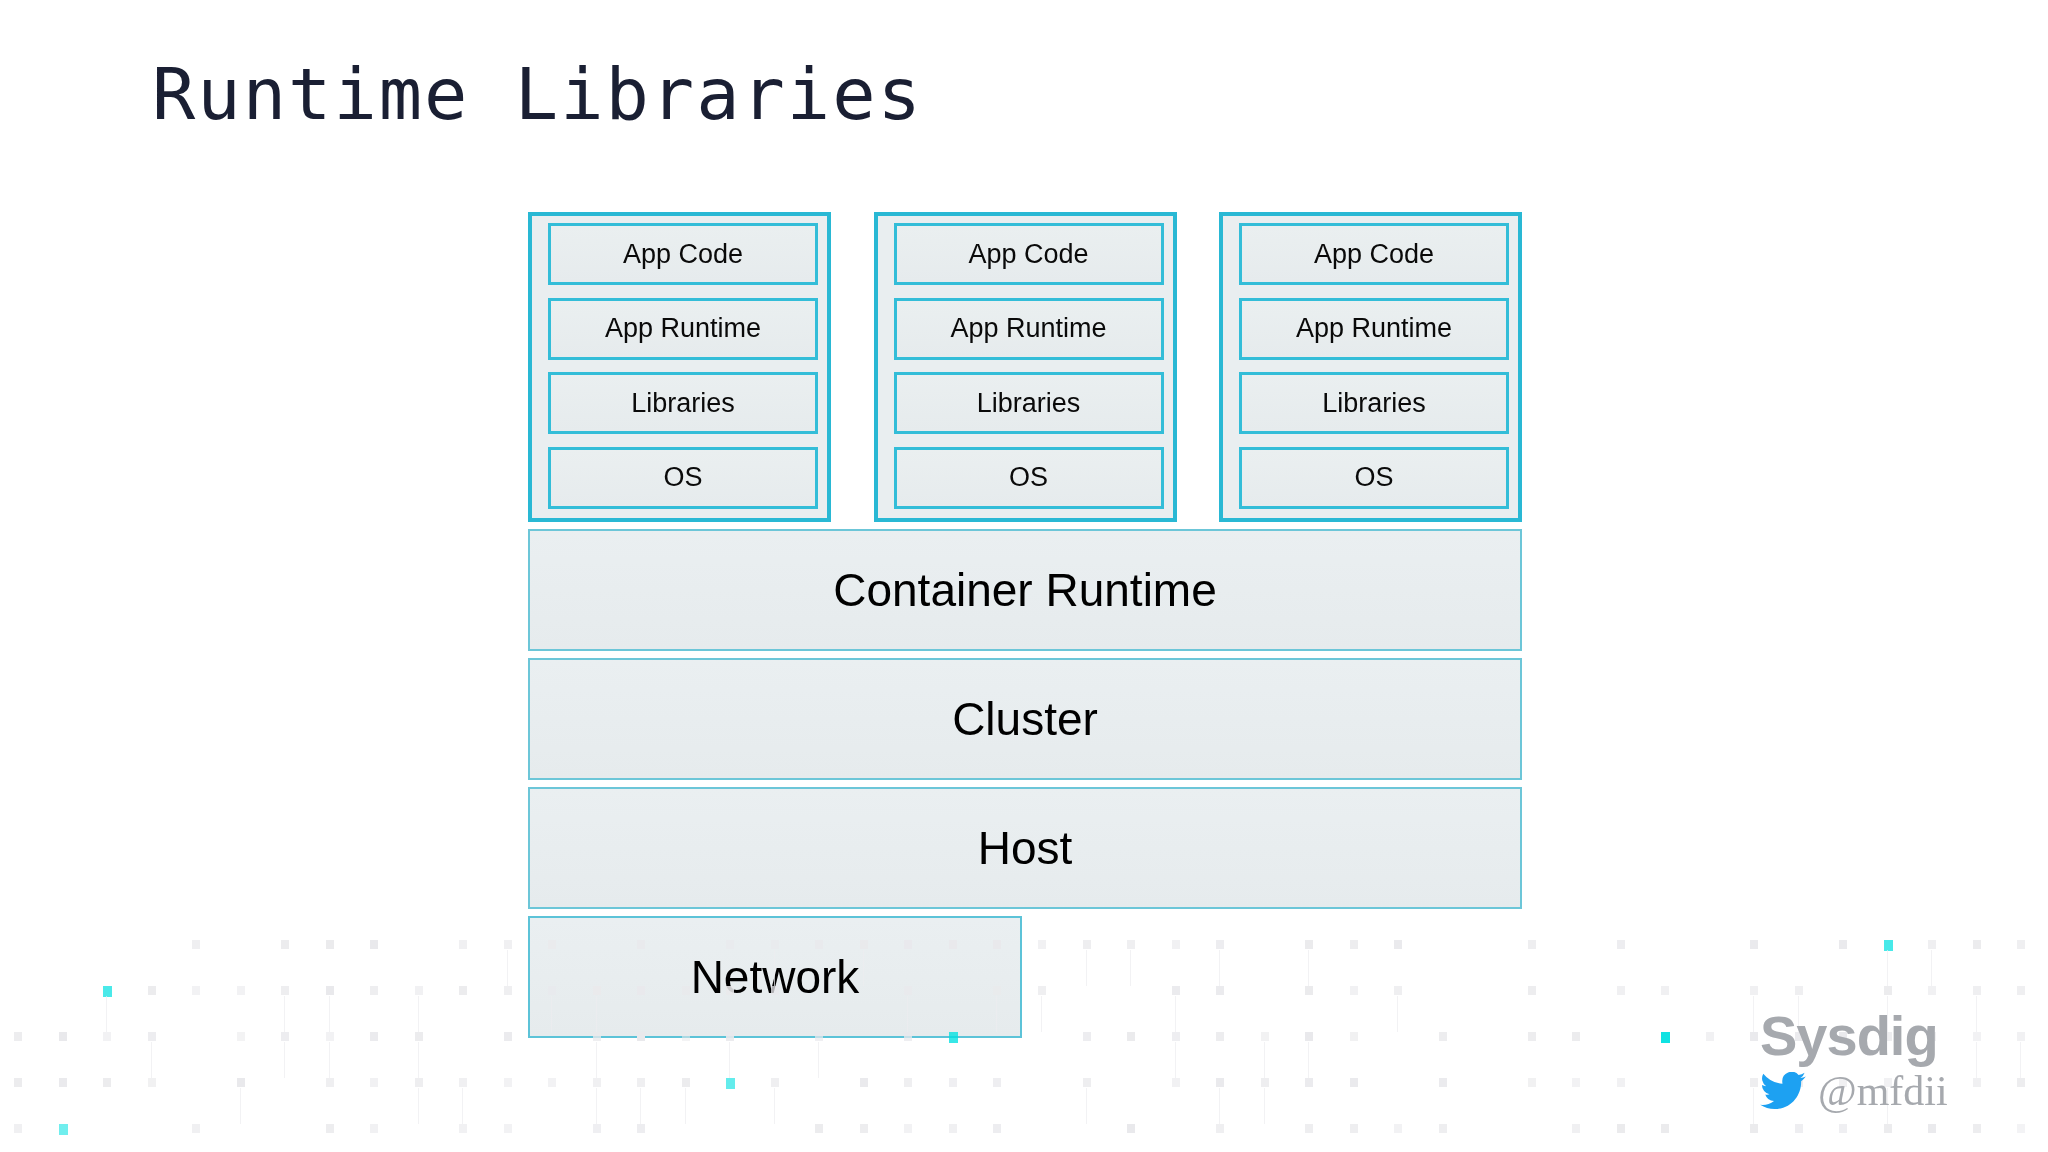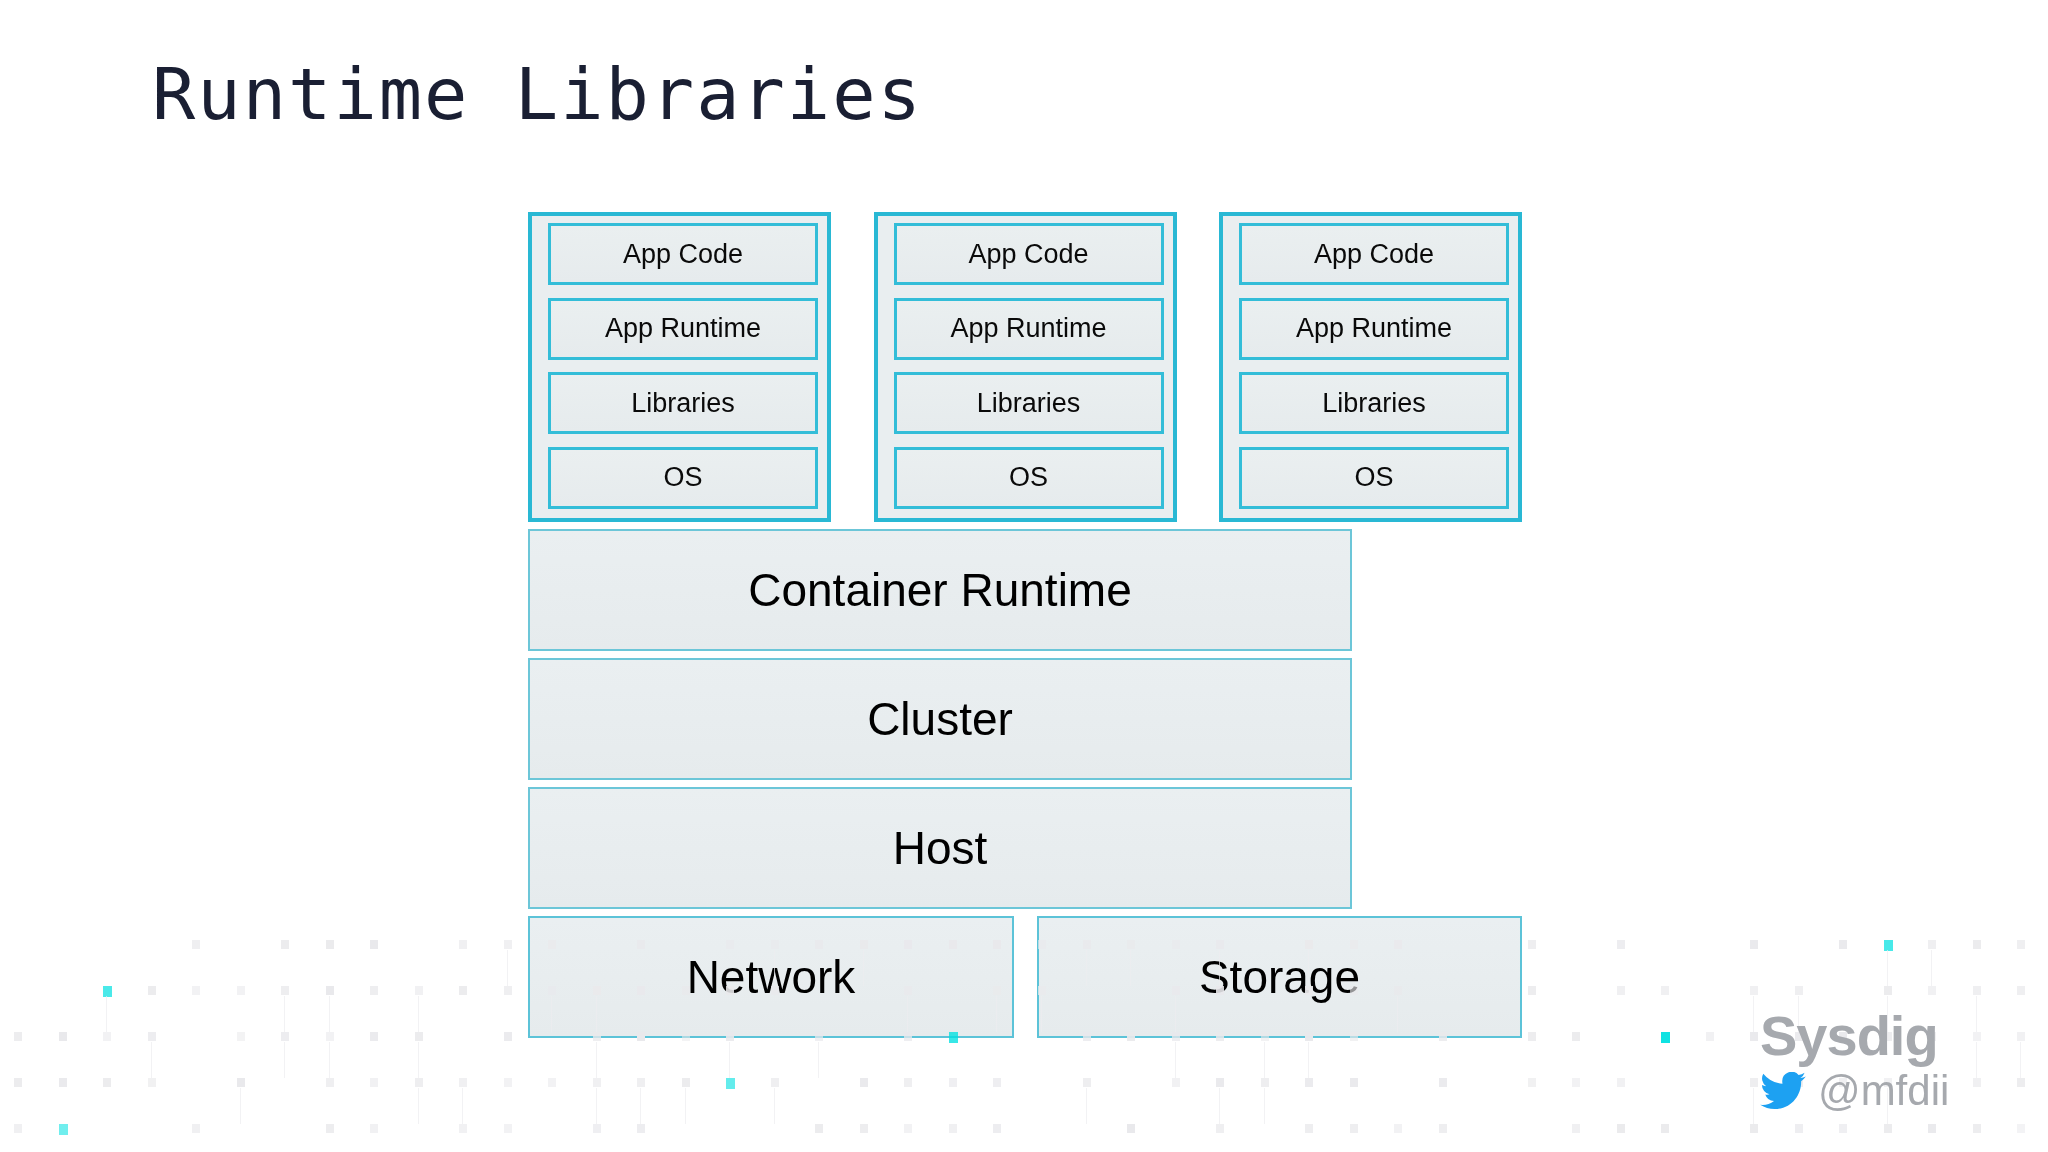--- a/index.html
+++ b/index.html
@@ -73,21 +73,21 @@
   
   .bar {
     box-sizing: border-box;
     border: 2px solid #6cc6d8;
     background: linear-gradient(180deg, #eaeff1 0%, #e6ebed 100%);
     display: flex;
     align-items: center;
     justify-content: center;
     font-size: 46px;
     color: #000000;
-    width: 824px;
+    width: 994px;
     font-family: "Liberation Sans", sans-serif;
   }
   .bar-runtime { height: 122px; margin-top: 7px; }
   .bar-cluster { height: 122px; margin-top: 7px; }
   .bar-host    { height: 122px; margin-top: 7px; }
 
   .split-row {
     display: flex;
     width: 994px;
     margin-top: 7px;
@@ -138,21 +138,21 @@
     display: flex;
     align-items: center;
     margin-top: 6px;
     gap: 12px;
   }
   .twitter-icon { width: 46px; height: 38px; display: block; }
   .brand-handle {
     font-size: 42px;
     color: #a6a9ae;
     line-height: 1;
-    font-family: Liberation Sans, sans-serif;
+    font-family: Liberation Serif, serif;
   }
 </style>
 </head>
 <body>
 
 <div class="slide-title">Runtime Libraries</div>
 
 <div class="stack">
 
   <div class="containers-row">
@@ -179,21 +179,20 @@
     </div>
 
   </div>
 
   <div class="bar bar-runtime">Container Runtime</div>
   <div class="bar bar-cluster">Cluster</div>
   <div class="bar bar-host">Host</div>
 
   <div class="split-row">
     <div class="bar-half bar-network">Network</div>
-    <div class="bar-half bar-storage">Storage</div>
   </div>
 
 </div>
 
 <svg class="dot-grid" viewBox="0 0 2048 230" preserveAspectRatio="none" aria-hidden="true">
   <g id="dots">
       <rect x="192" y="18" width="8" height="9" fill="#e9e9ec" opacity="0.74"></rect>
       <rect x="281" y="18" width="8" height="9" fill="#e9e9ec" opacity="0.88"></rect>
       <rect x="326" y="18" width="8" height="9" fill="#e9e9ec" opacity="0.93"></rect>
       <rect x="370" y="18" width="8" height="9" fill="#e9e9ec" opacity="0.99"></rect>

